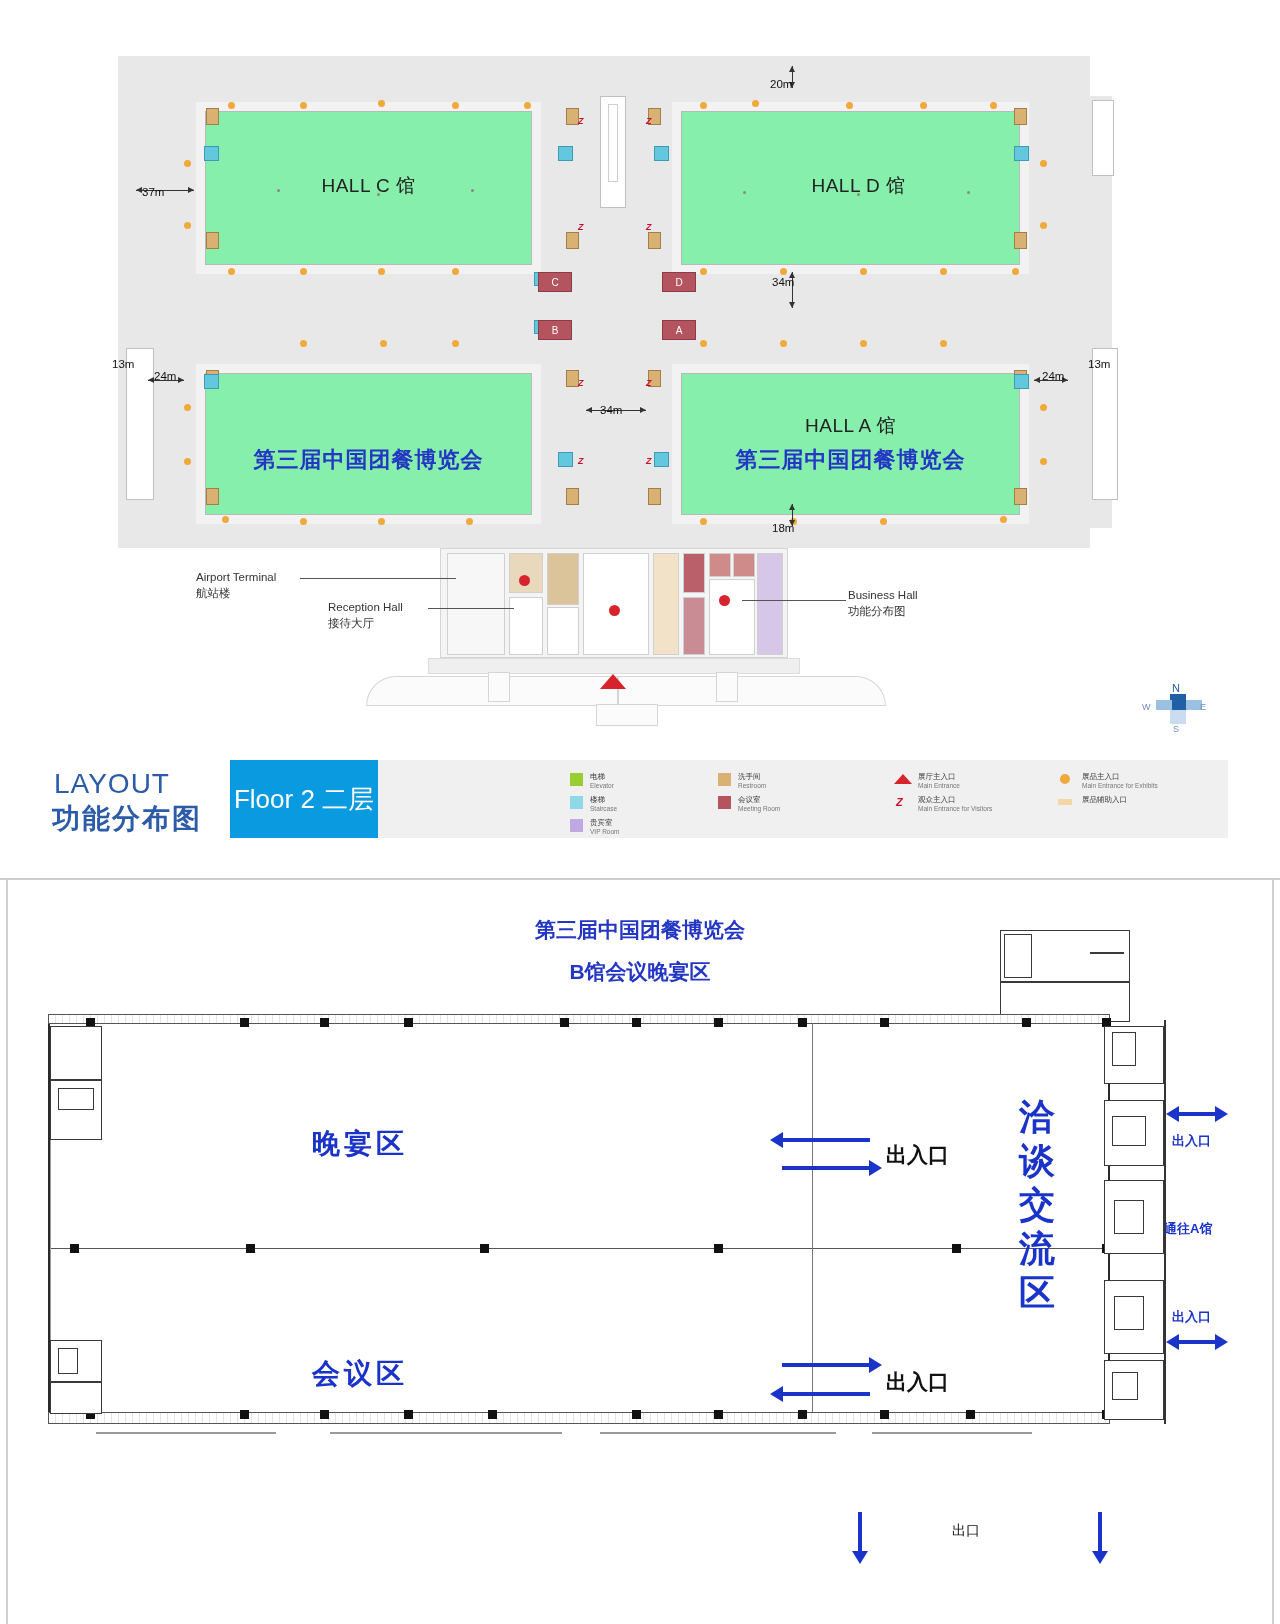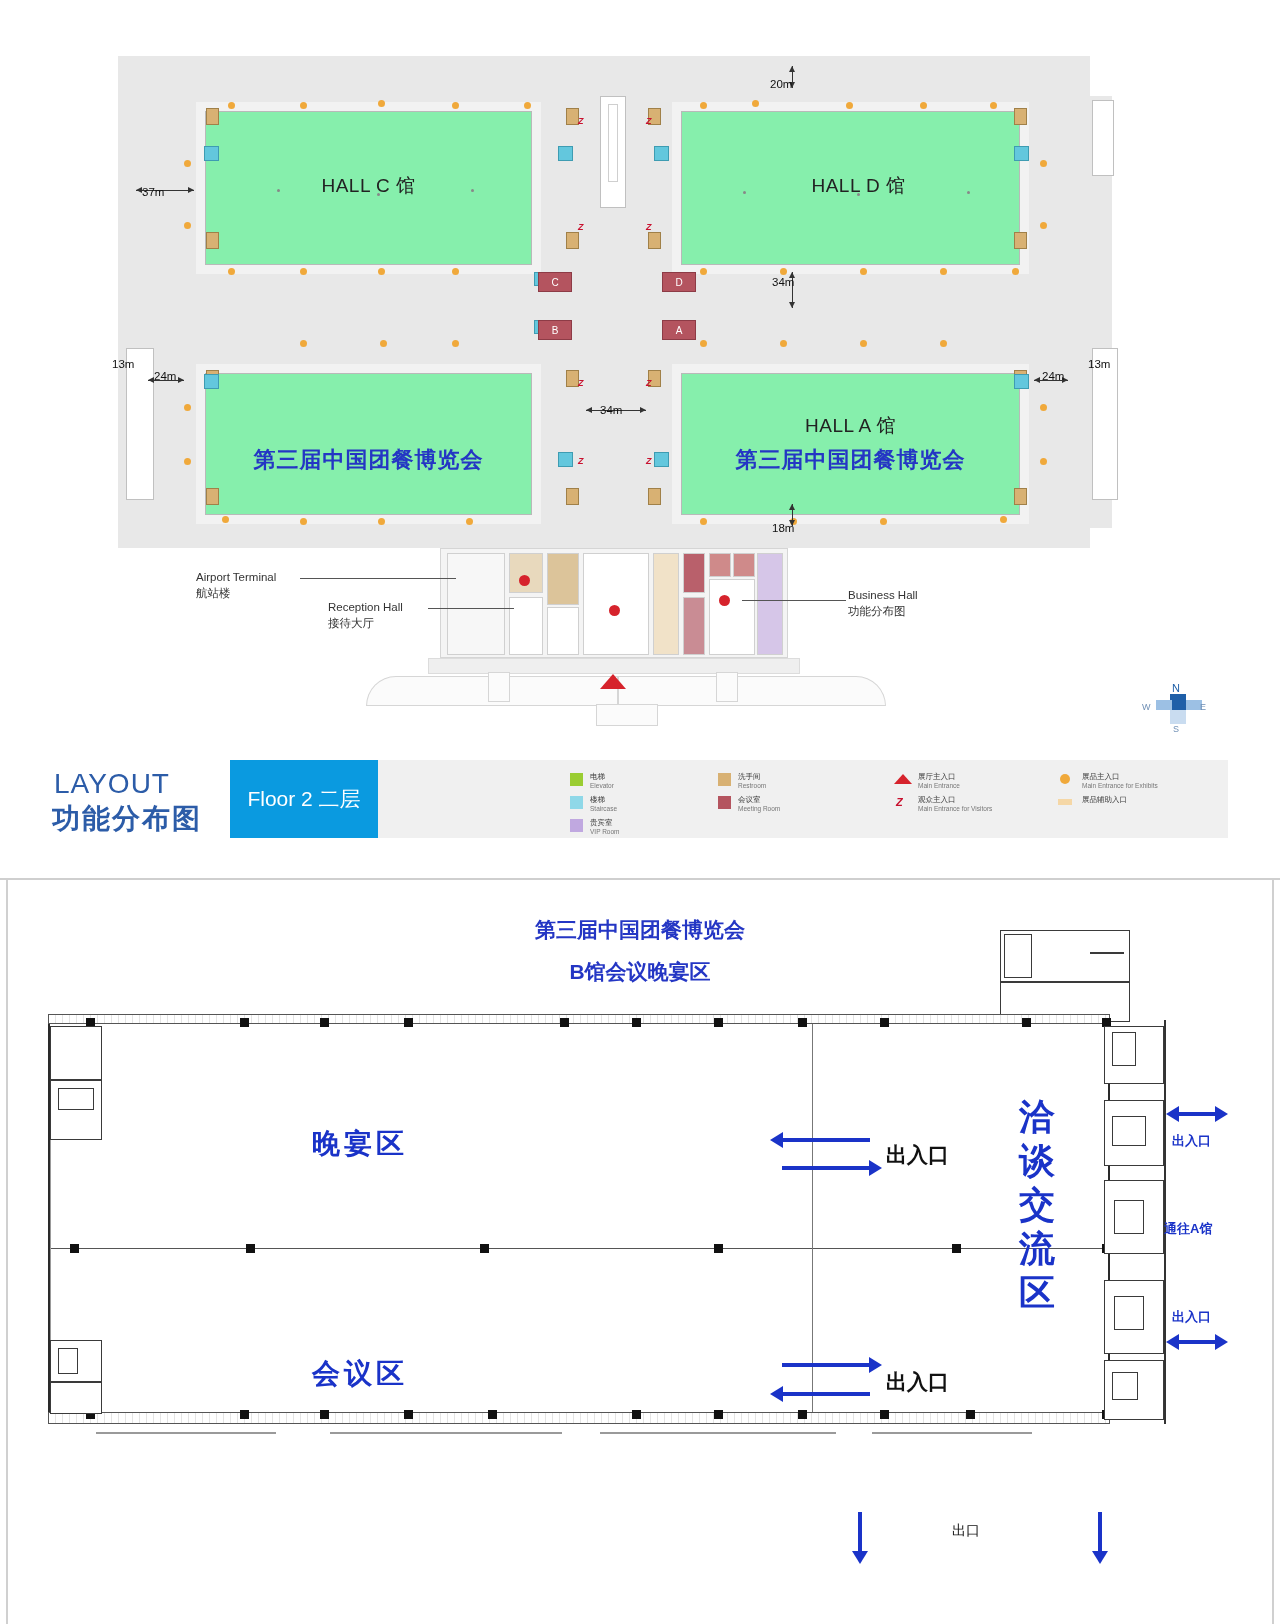--- a/index.html
+++ b/index.html
@@ -201,21 +201,21 @@
   }
   #layout-cn {
     position: absolute; left: 34px; top: 40px;
     font-size: 28px; font-weight: bold; color: #2c5ca8; letter-spacing: 2px;
   }
   #floor-chip {
     position: absolute; left: 212px; top: 0;
     width: 148px; height: 78px;
     background: #0a9ae0;
     color: #ffffff;
-    font-size: 21px;
+    font-size: 26px;
     display: flex; align-items: center; justify-content: center;
   }
   .legend-item { position: absolute; font-size: 7.5px; color: #3a3a3a; line-height: 1.25; }
   .legend-swatch { position: absolute; width: 13px; height: 13px; }
   .legend-en { color: #777; font-size: 6.5px; }
 
   
   #hallb-panel {
     position: absolute;
     left: 0; top: 880px;

